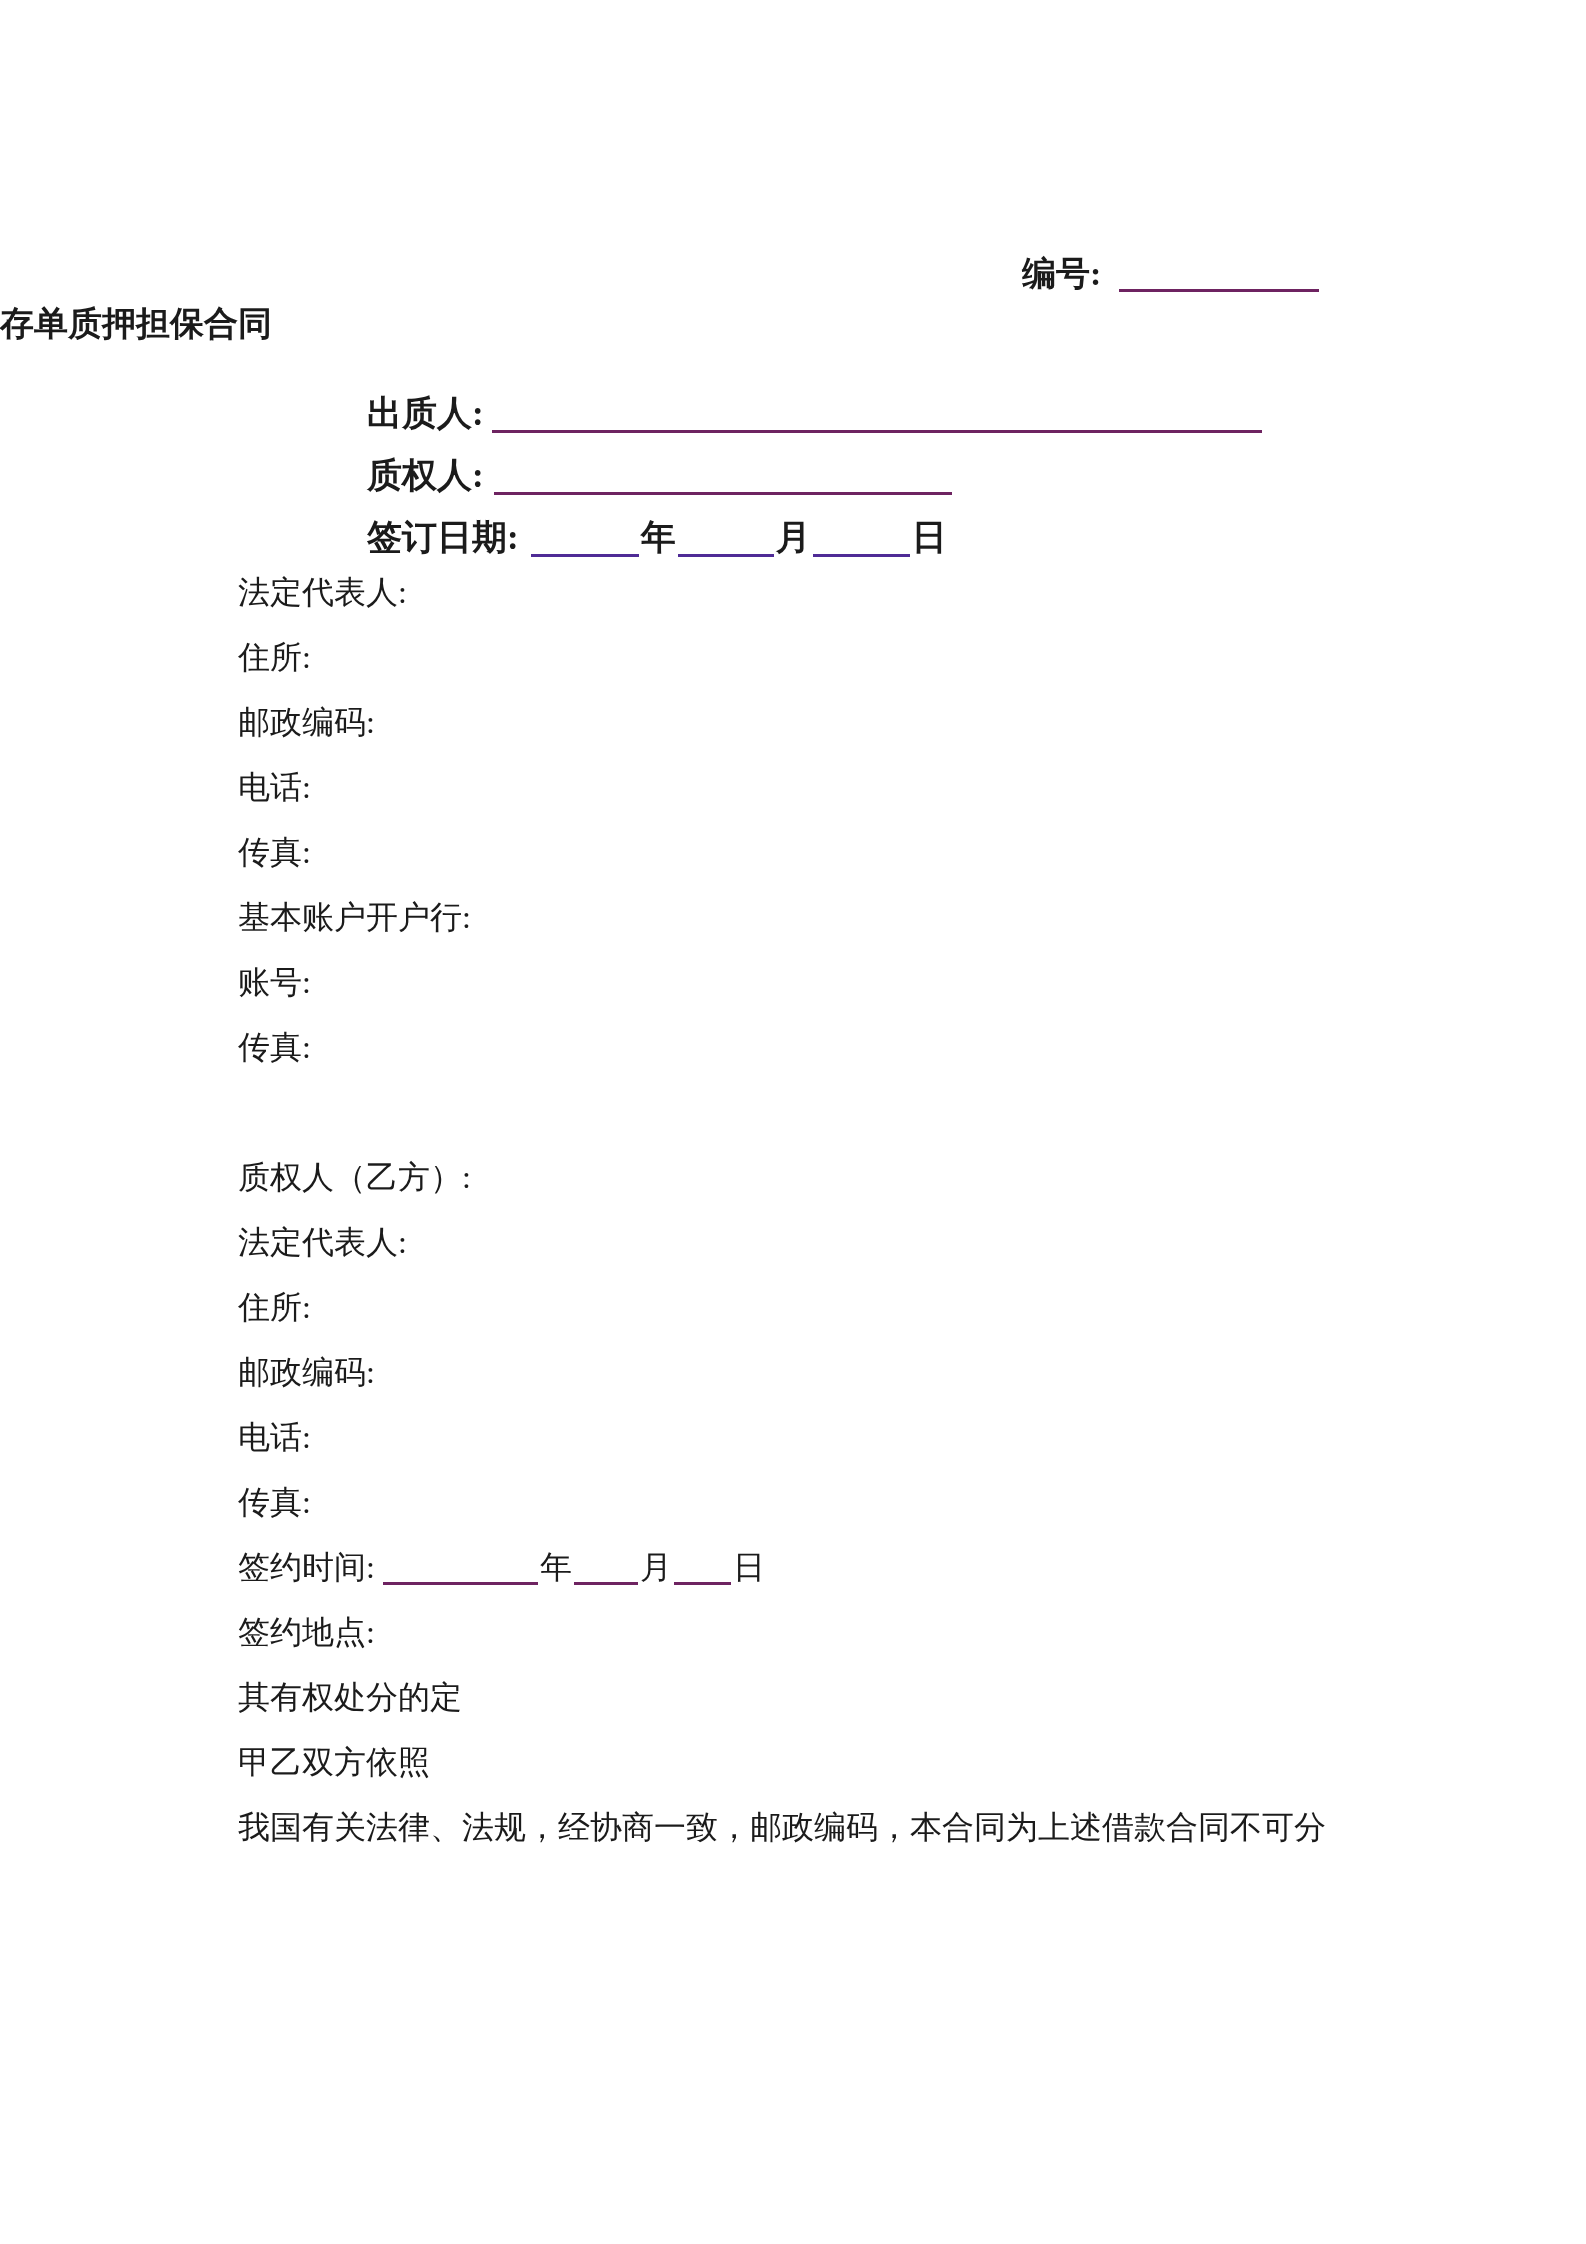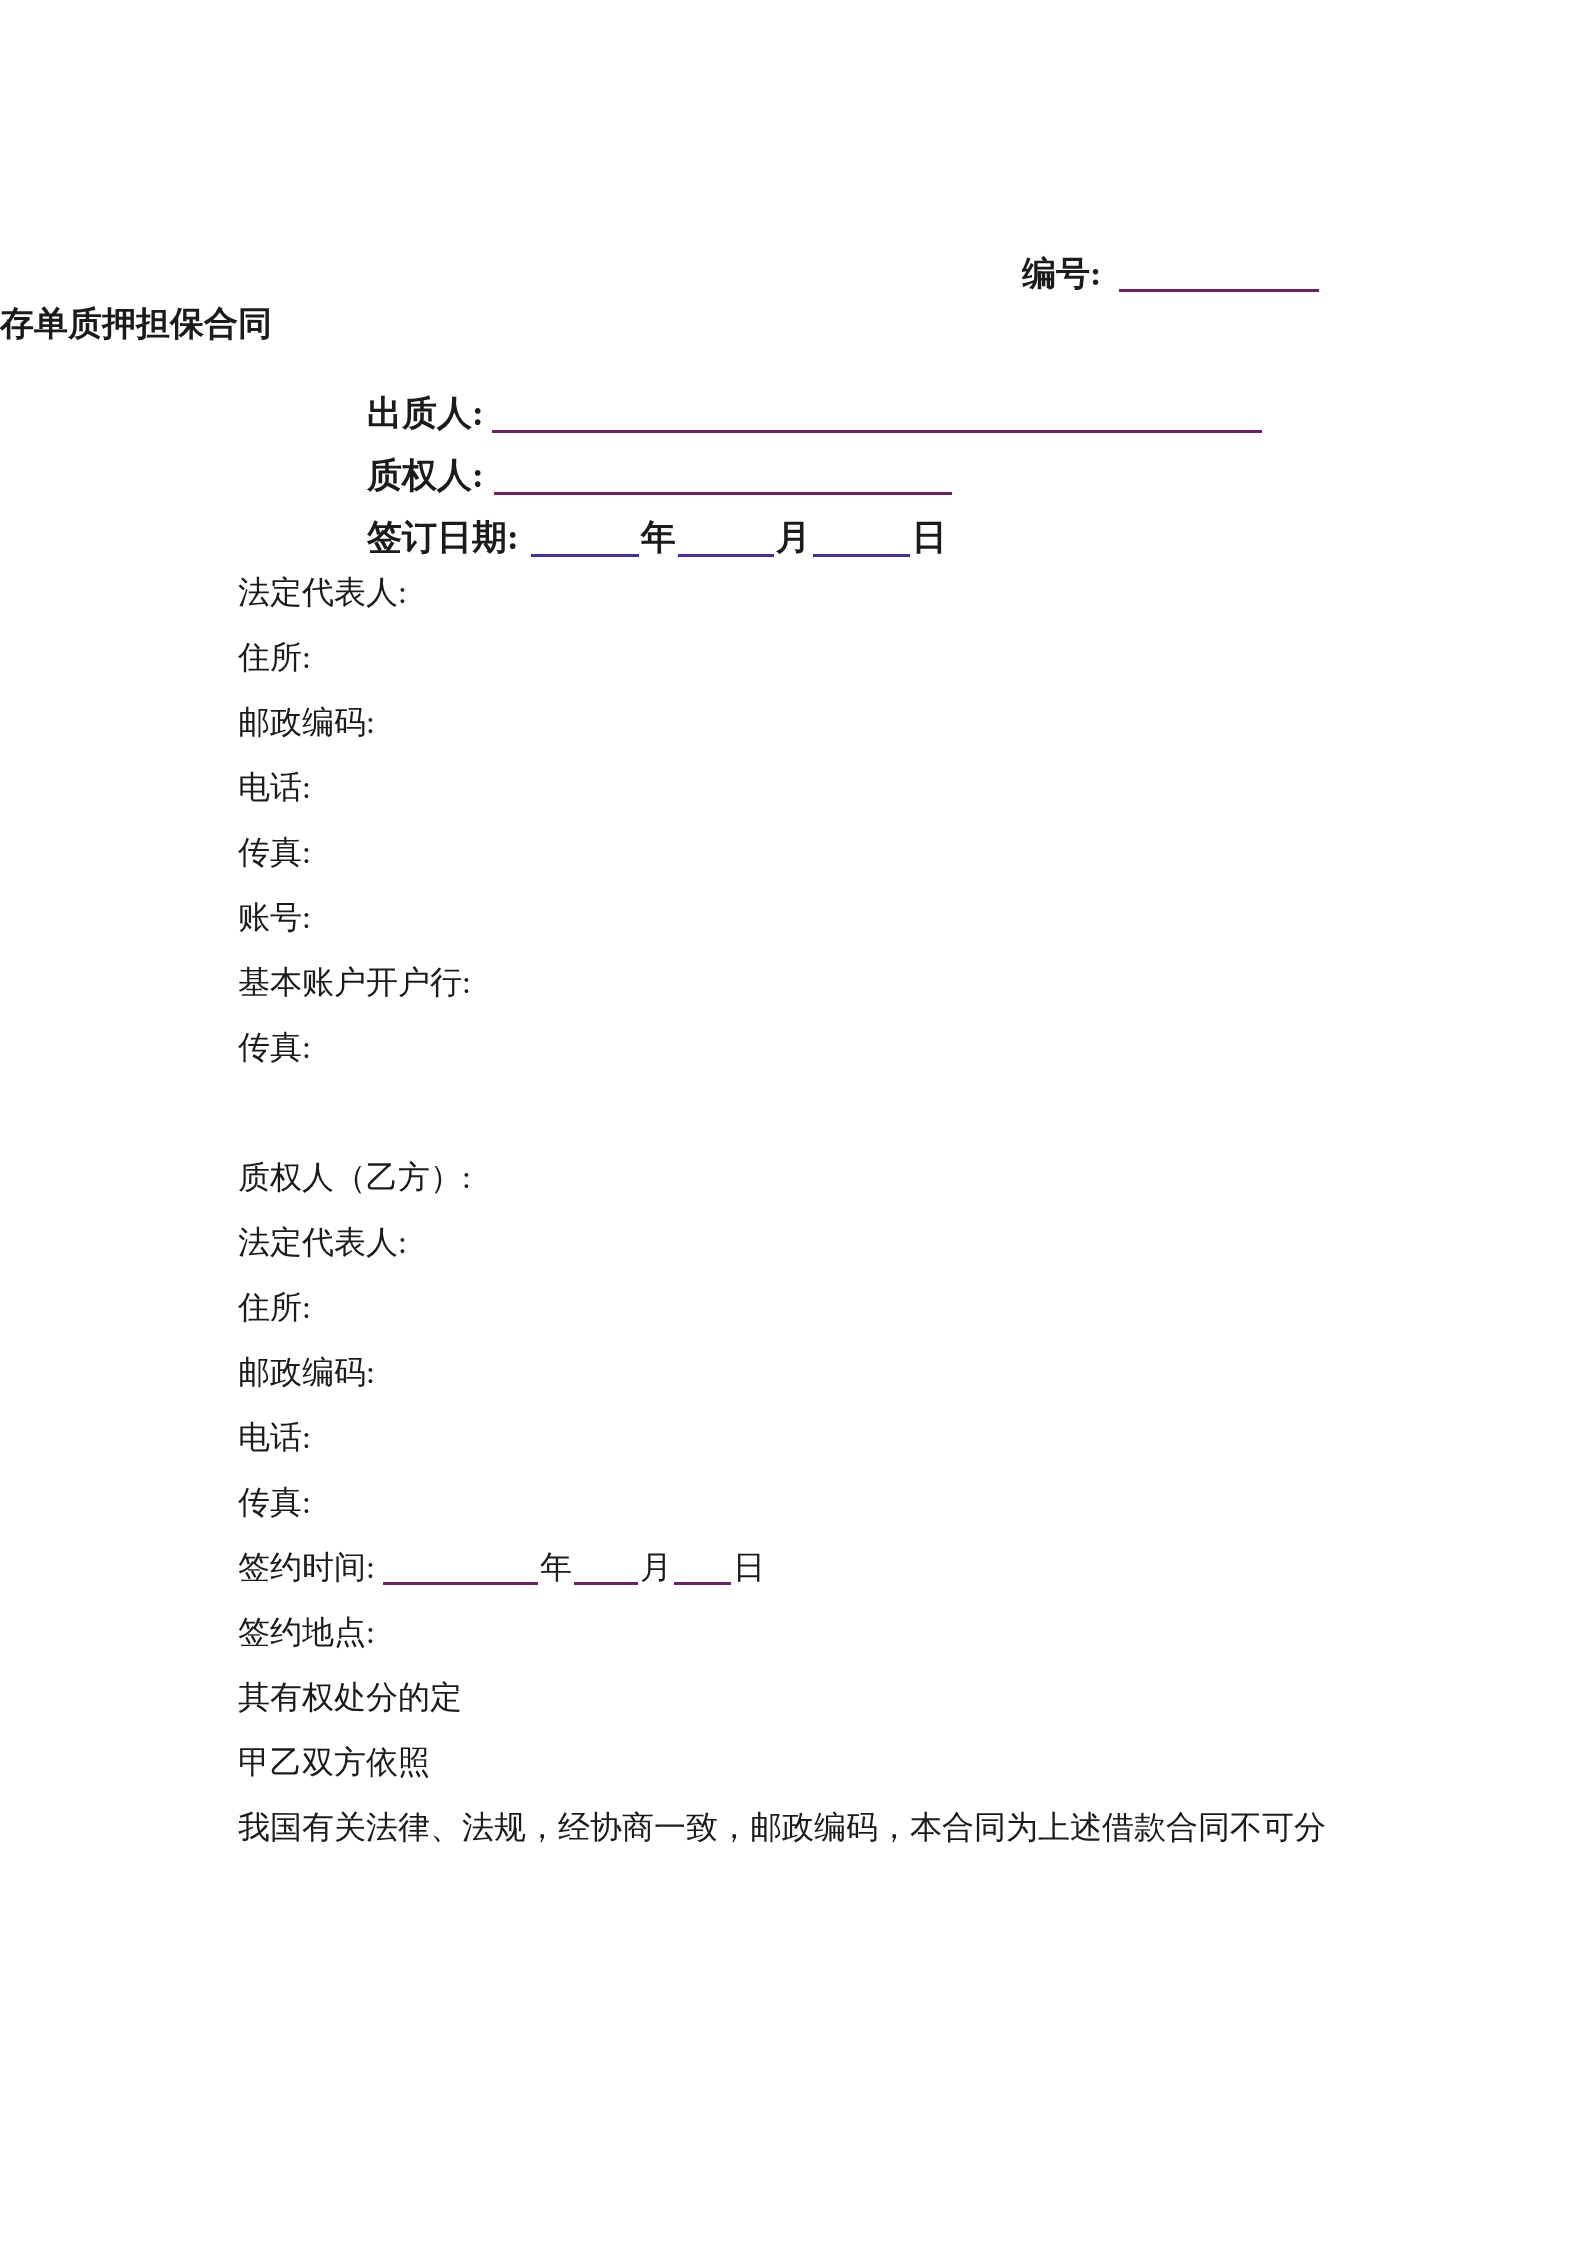--- a/index.html
+++ b/index.html
@@ -92,22 +92,22 @@
       <span>签订日期:</span><span class="blank violet w-d1"></span><span>年</span><span class="blank violet w-d2"></span><span>月</span><span class="blank violet w-d3"></span><span>日</span>
     </div>
   </div>
 
   <div class="body-lines">
     <div class="line">法定代表人:</div>
     <div class="line">住所:</div>
     <div class="line">邮政编码:</div>
     <div class="line">电话:</div>
     <div class="line">传真:</div>
+    <div class="line">基本账户开户行:</div>
     <div class="line">账号:</div>
-    <div class="line">基本账户开户行:</div>
     <div class="line">传真:</div>
 
     <div class="line"></div>
 
     <div class="line">质权人（乙方）:</div>
     <div class="line">法定代表人:</div>
     <div class="line">住所:</div>
     <div class="line">邮政编码:</div>
     <div class="line">电话:</div>
     <div class="line">传真:</div>

